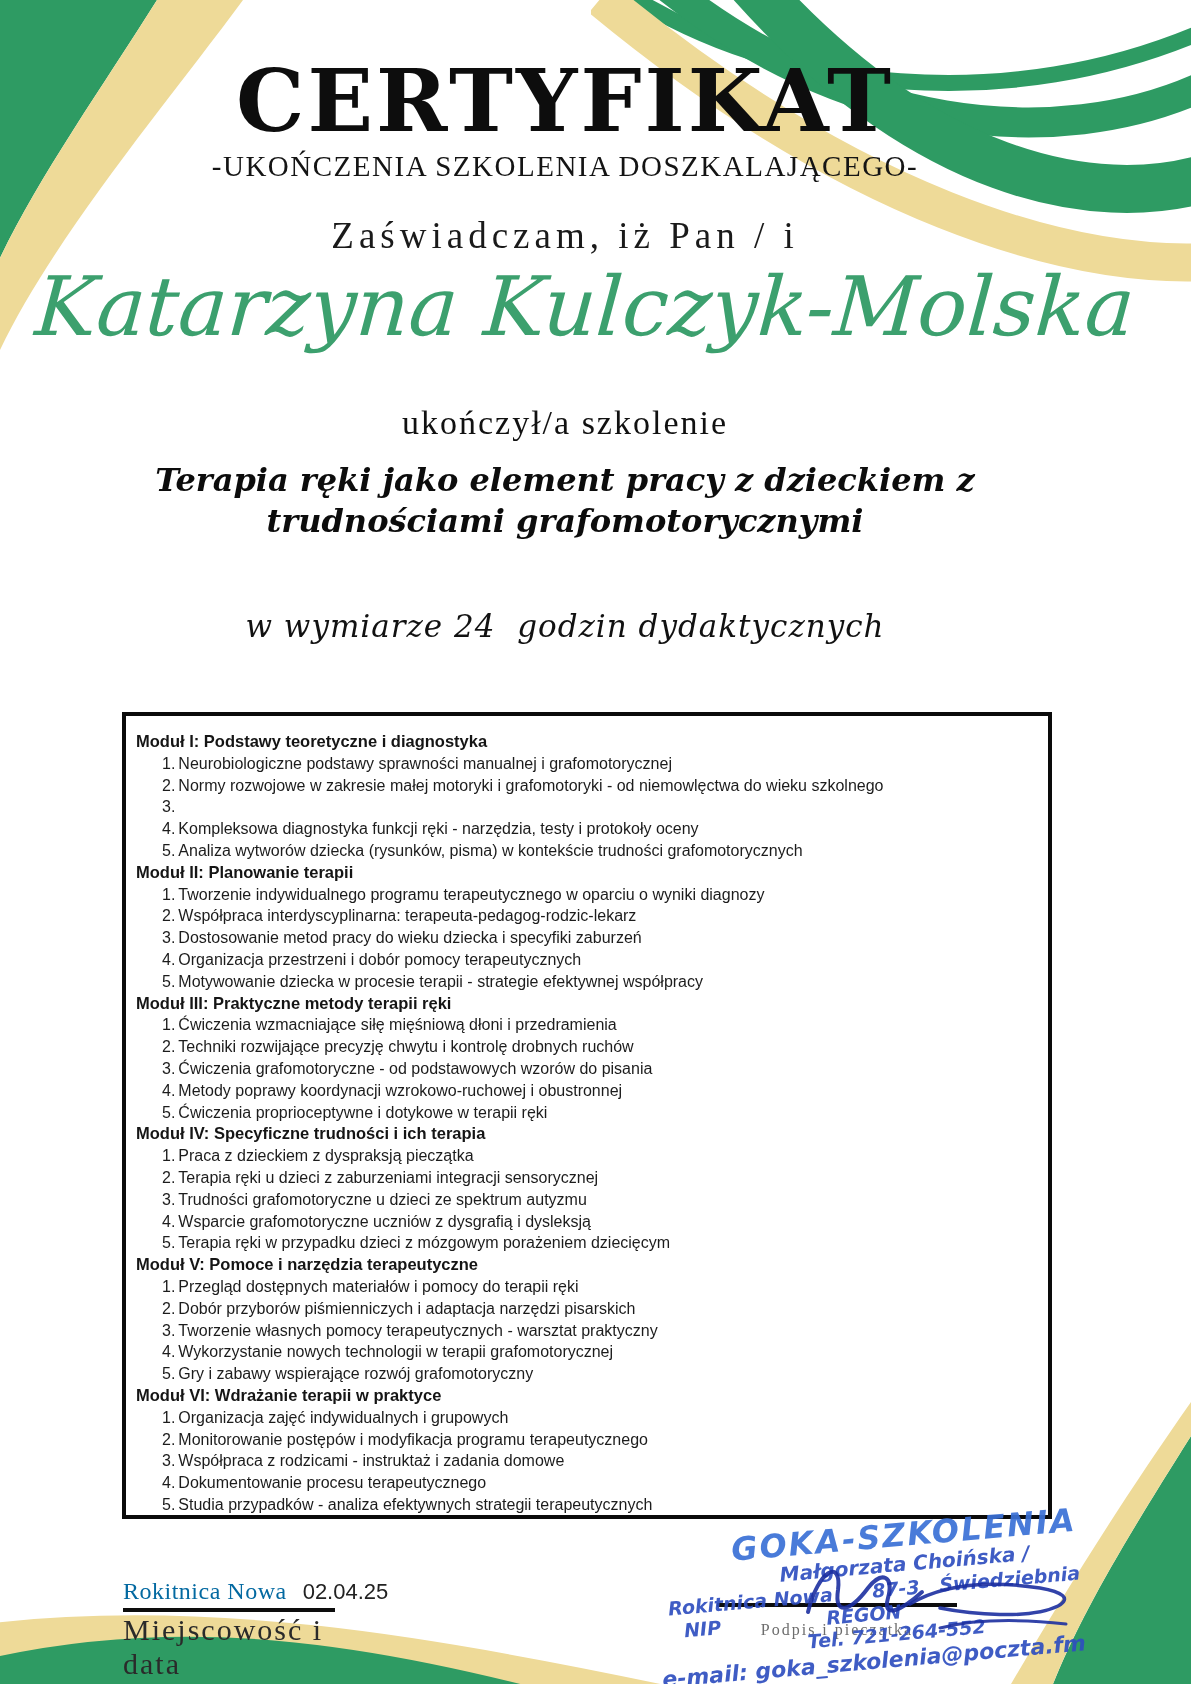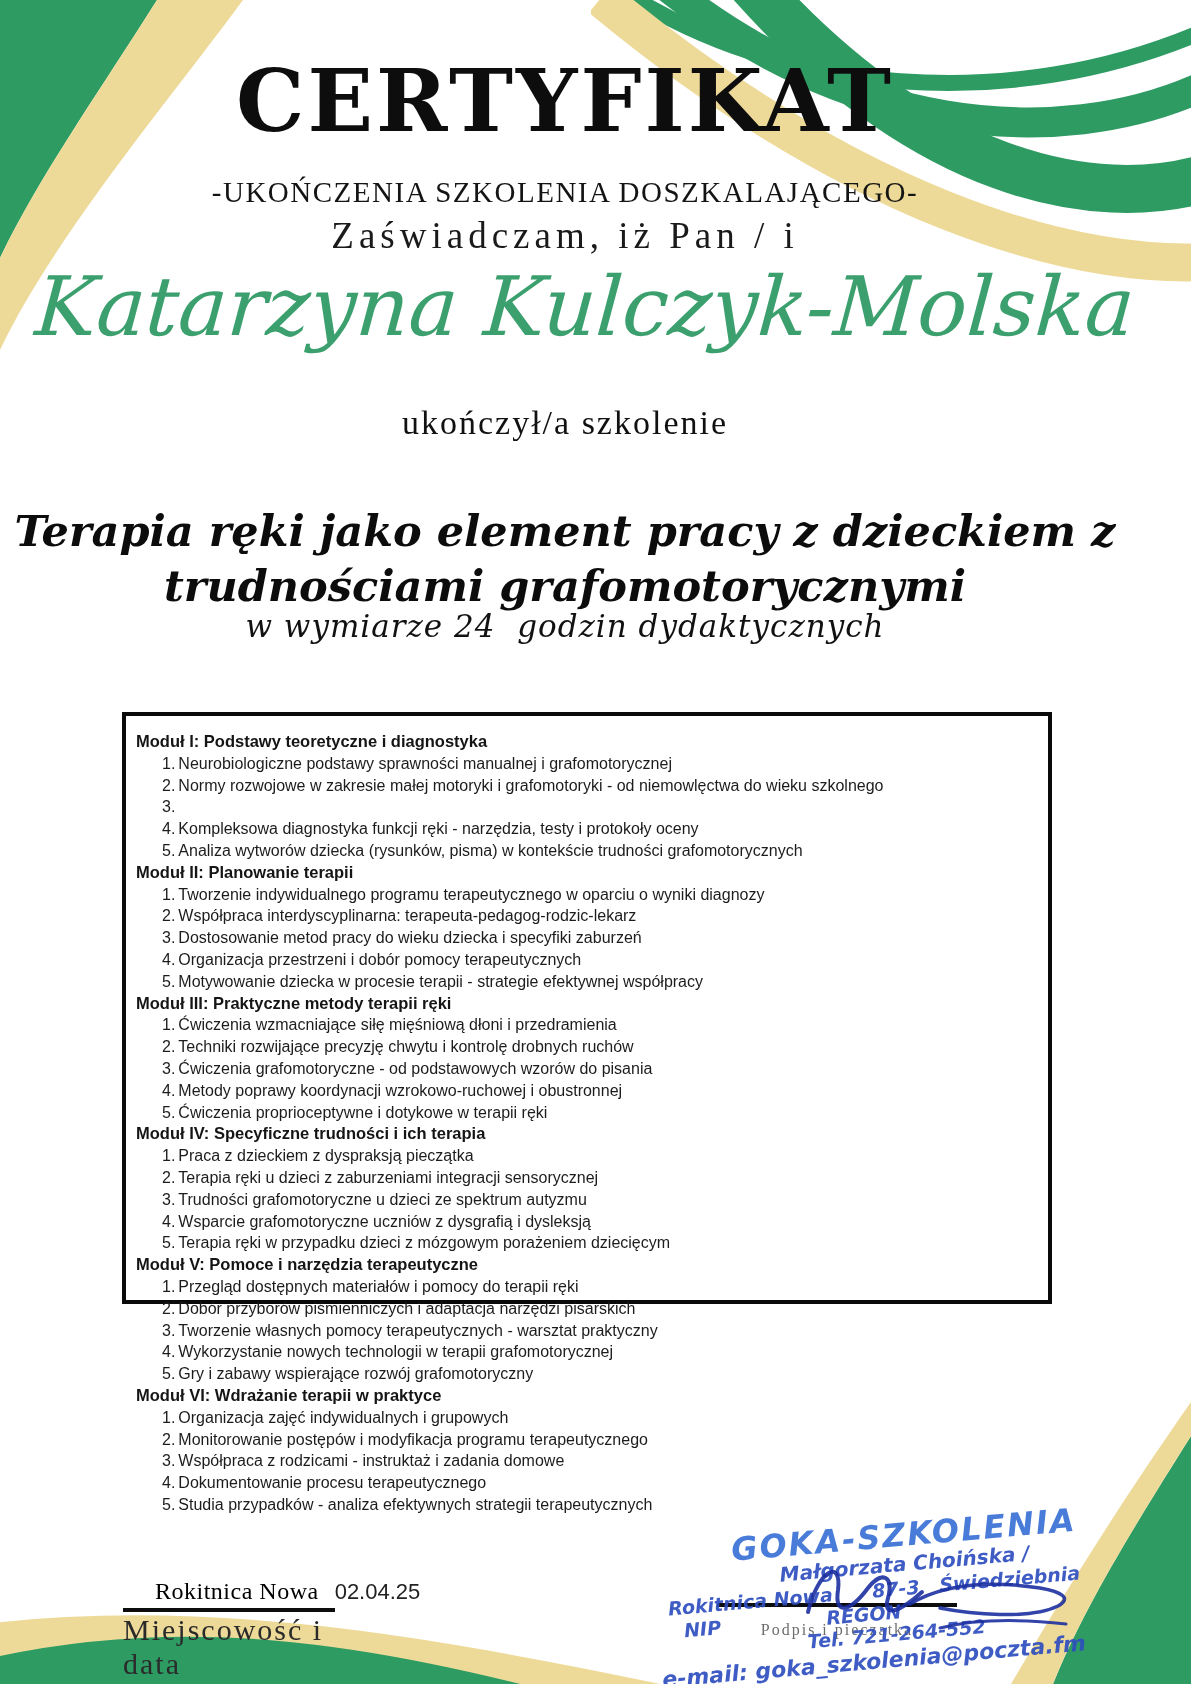--- a/index.html
+++ b/index.html
@@ -10,45 +10,45 @@
   svg.deco{position:absolute;z-index:1;pointer-events:none;}
   #deco-tl{left:0;top:0;}
   #deco-tr{right:0;top:0;}
   #deco-bl{left:0;bottom:0;}
   #deco-br{right:0;bottom:0;}
 
   .center-col{position:absolute;left:0;width:1130px;text-align:center;z-index:3;}
 
   .cert-title{top:58px;font-family:"DejaVu Serif","Liberation Serif",serif;
     font-weight:700;font-size:86px;letter-spacing:3px;line-height:1;color:#0d0d0d;}
-  .cert-subtitle{top:150px;font-size:29px;letter-spacing:1.5px;color:#141414;margin-top:26px;}
+  .cert-subtitle{top:150px;font-size:29px;letter-spacing:1.5px;color:#141414;}
   .attest-line{top:214px;font-size:37px;letter-spacing:5px;color:#1a1a1a;}
   .recipient-name{top:258px;width:1170px;
     font-family:"DejaVu Serif","Liberation Serif",serif;font-style:italic;
     font-size:82px;line-height:1.2;transform:skewX(-4deg);}
   .completed-line{top:404px;font-size:34px;letter-spacing:2px;}
-  .course-title{top:504px;font-family:"DejaVu Serif","Liberation Serif",serif;
-    font-weight:700;font-style:italic;font-size:43px;line-height:1.28;color:#0c0c0c;}
+  .course-title{top:460px;font-family:"DejaVu Serif","Liberation Serif",serif;
+    font-weight:700;font-style:italic;font-size:32px;line-height:1.28;color:#0c0c0c;}
   .duration-line{top:608px;font-style:italic;font-size:31px;letter-spacing:1px;
     white-space:pre-wrap;font-family:"DejaVu Serif","Liberation Serif",serif;}
 
   .modules-box{
-    position:absolute;left:122px;top:712px;width:930px;height:592px;
+    position:absolute;left:122px;top:712px;width:930px;height:807px;
     border:4px solid #0a0a0a;box-sizing:border-box;z-index:3;background:#fff;
     font-family:"Liberation Sans","DejaVu Sans",sans-serif;
     padding:15px 8px 0 10px;
   }
   .module-heading{font-weight:700;font-size:16.5px;line-height:21.8px;color:#151515;}
   .module-item{padding-left:26px;font-size:16px;line-height:21.8px;color:#1c1c1c;display:flex;}
   .item-num{flex:0 0 auto;}
   .item-text{padding-left:3px;}
 
   .place-date{position:absolute;left:123px;top:1578px;z-index:3;}
   .pd-row{display:flex;align-items:baseline;}
-  .pd-place{font-size:24px;letter-spacing:0.5px;color:#000000;margin-left:32px;}
+  .pd-place{font-size:24px;letter-spacing:0.5px;color:#0369a1;}
   .pd-date{font-family:"Liberation Sans","DejaVu Sans",sans-serif;font-size:22px;
     margin-left:16px;color:#222;}
   .pd-line{width:212px;height:4px;background:#0d0d0d;margin-top:3px;}
   .pd-label{font-size:30px;letter-spacing:2px;color:#2a2a2a;text-align:left;width:212px;margin-top:1px;}
 
   .sign-area{position:absolute;left:717px;top:1603px;z-index:3;}
   .sign-line{width:240px;height:4px;background:#0d0d0d;}
   .sign-label{font-size:16px;letter-spacing:2px;color:#6d6d6d;text-align:center;width:240px;margin-top:14px;}
 
   .stamp{position:absolute;left:648px;top:1538px;width:470px;z-index:4;

